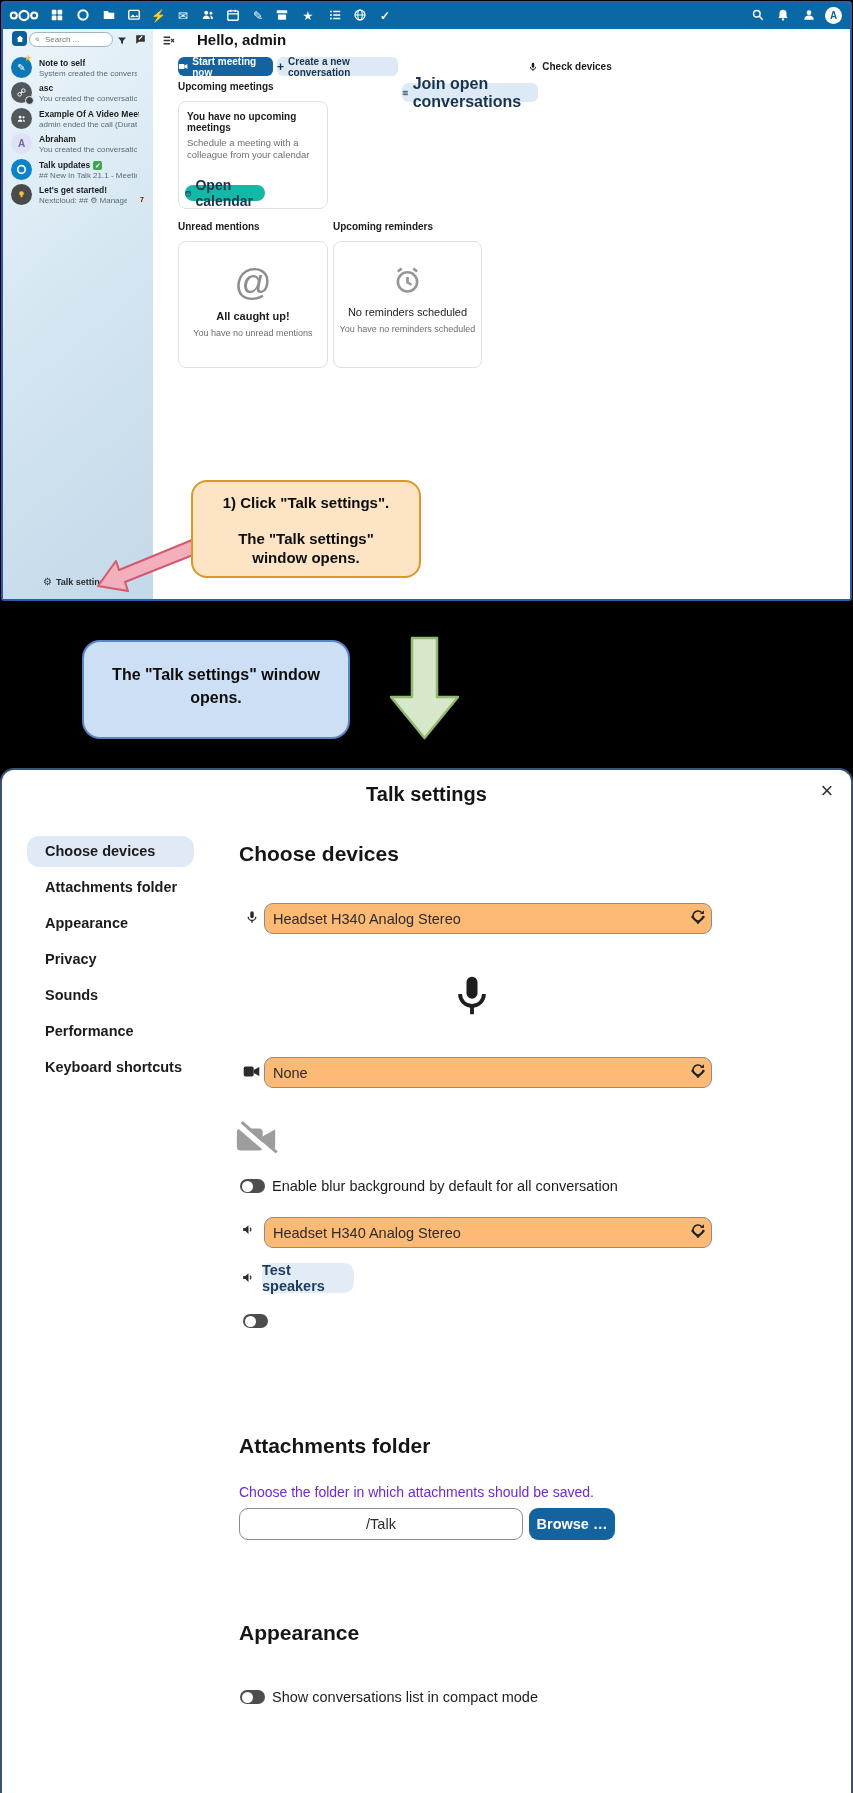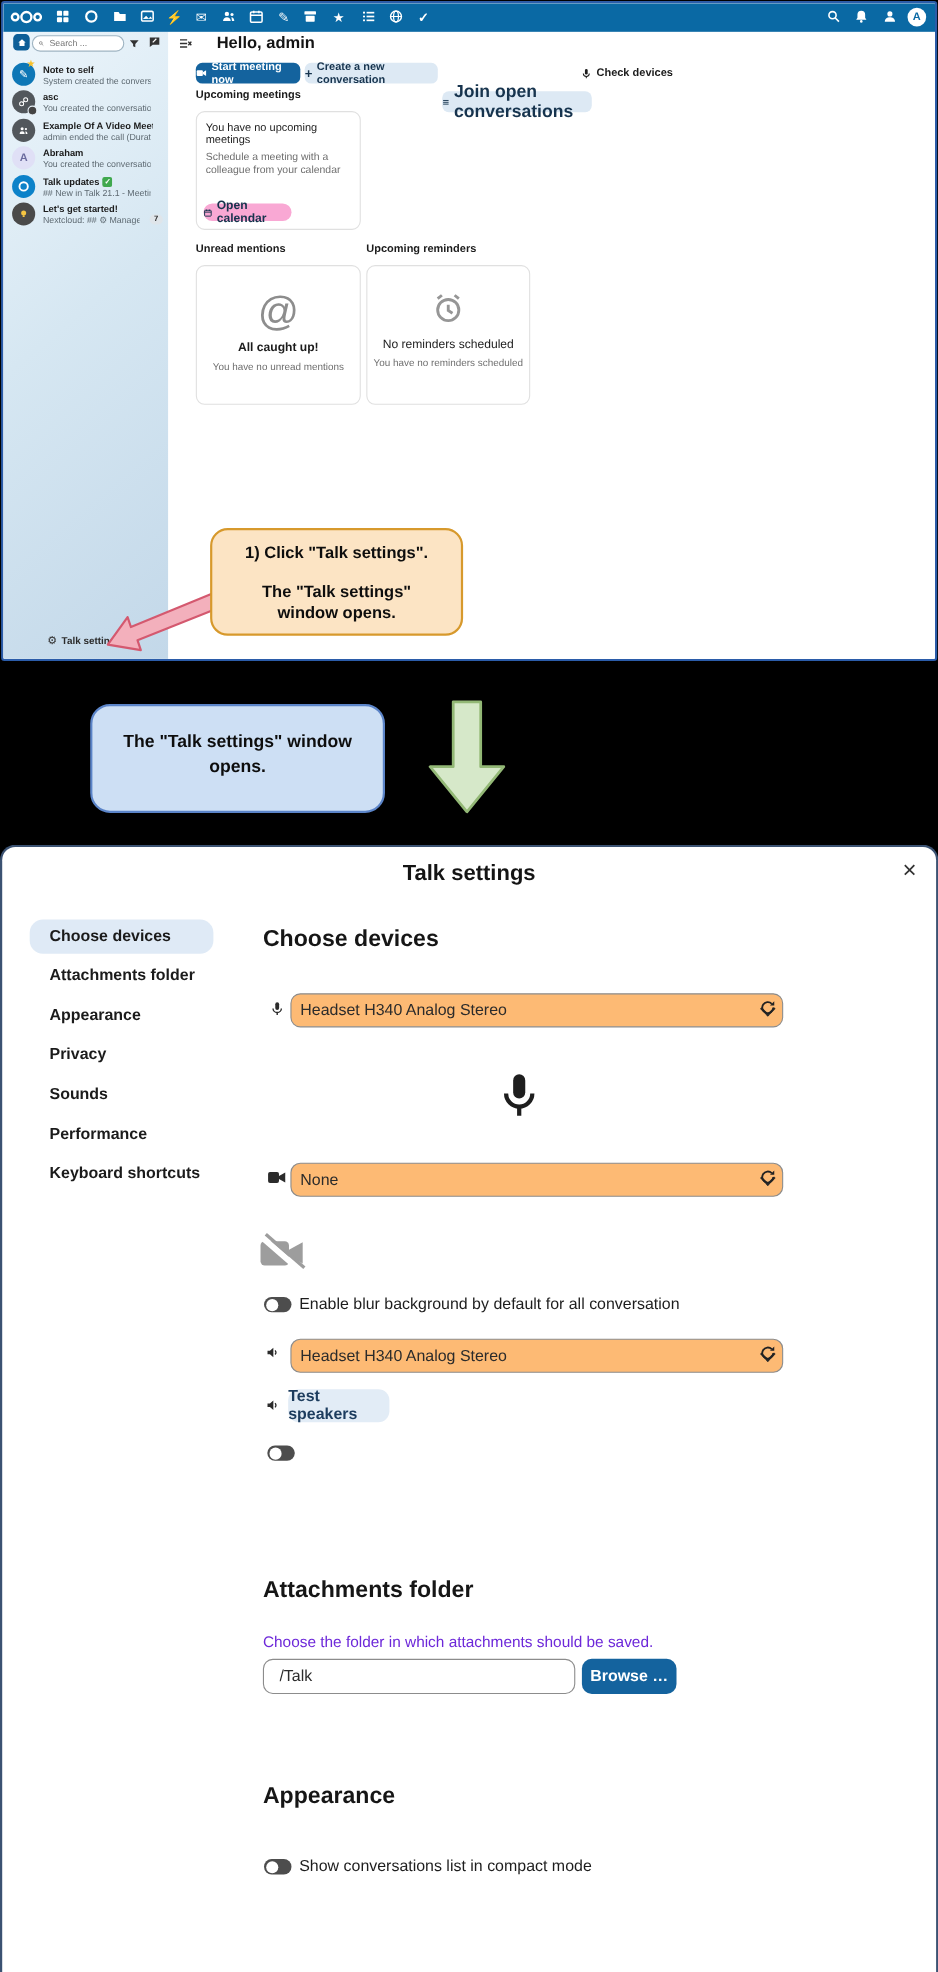--- a/index.html
+++ b/index.html
@@ -66,21 +66,21 @@
           padding:0 8px;cursor:pointer;}
   .select .val{font-size:14.5px;color:#2b2b2b;flex:1;}
   .chev{width:8px;height:8px;border-right:2.2px solid #2b2b2b;border-bottom:2.2px solid #2b2b2b;
         transform:rotate(45deg);margin-top:-4px;}
   .toggle{position:absolute;width:25px;height:14px;border-radius:8px;background:#4d4d4d;cursor:pointer;}
   .toggle::after{content:"";position:absolute;left:1.5px;top:1.5px;width:11px;height:11px;
                  border-radius:50%;background:#fff;}
   .tlabel{position:absolute;font-size:14.5px;color:#1d1d1d;white-space:nowrap;}
   .txtinput{position:absolute;width:284px;height:32px;border:1.6px solid #8c8c8c;border-radius:9px;
             box-sizing:border-box;padding:0 14px;font-size:14.5px;color:#2b2b2b;outline:none;
-            font-family:"Liberation Sans",sans-serif;}
+            font-family:"Liberation Sans",sans-serif;text-align:center;}
 </style>
 </head>
 <body>
 
 <div class="canvas">
 
   <div class="nc-window">
 
     <div class="topbar">
       <span class="abs" style="left:3px;top:4px;">
@@ -282,23 +282,23 @@
         <svg width="10" height="12" viewBox="0 0 24 24">
             <rect x="9" y="2" width="6" height="12" rx="3" fill="#1c1c1c"></rect>
             <path d="M5.5 11.5a6.5 6.5 0 0 0 13 0" fill="none" stroke="#1c1c1c" stroke-width="2.2"></path>
             <line x1="12" y1="18" x2="12" y2="22" stroke="#1c1c1c" stroke-width="2.2"></line>
           </svg>
         <span>Check devices</span>
       </div>
 
       <span class="sec-label" style="left:25px;top:52px;">Upcoming meetings</span>
       <div class="card" style="left:25px;top:72px;width:150px;height:108px;">
-        <div style="margin:9px 8px 0;font-size:10px;font-weight:normal;color:#1c1c1c;">You have no upcoming meetings</div>
+        <div style="margin:9px 8px 0;font-size:10px;font-weight:bold;color:#1c1c1c;">You have no upcoming meetings</div>
         <div style="margin:4px 8px 0;font-size:9.5px;color:#6e6e6e;line-height:1.3;">Schedule a meeting with a colleague from your calendar</div>
-        <div class="btn abs" style="left:6px;bottom:7px;width:80px;height:16px;background:#f9a8d4;color:#17344e;font-size:11px;border-radius:8px;">
+        <div class="btn abs" style="left:6px;bottom:7px;width:80px;height:16px;background:#14b8a6;color:#17344e;font-size:14px;border-radius:8px;">
           <svg width="9" height="9" viewBox="0 0 24 24">
               <rect x="3" y="5" width="18" height="16" rx="2" fill="none" stroke="#17344e" stroke-width="2.6"></rect>
               <line x1="3" y1="10" x2="21" y2="10" stroke="#17344e" stroke-width="2.6"></line>
               <line x1="8" y1="3" x2="8" y2="7" stroke="#17344e" stroke-width="2.6"></line>
               <line x1="16" y1="3" x2="16" y2="7" stroke="#17344e" stroke-width="2.6"></line>
             </svg>
           <span>Open calendar</span>
         </div>
       </div>
 

